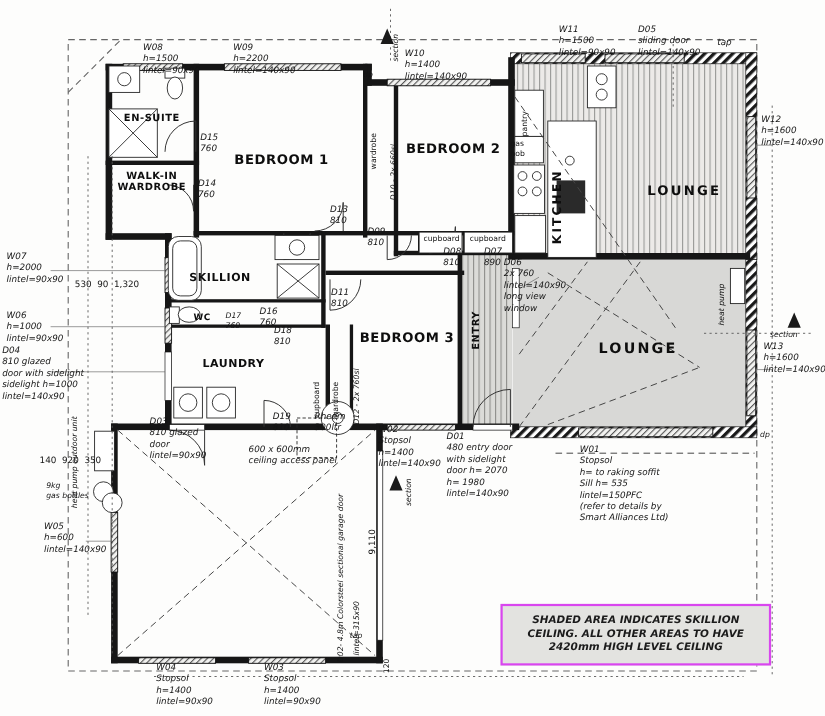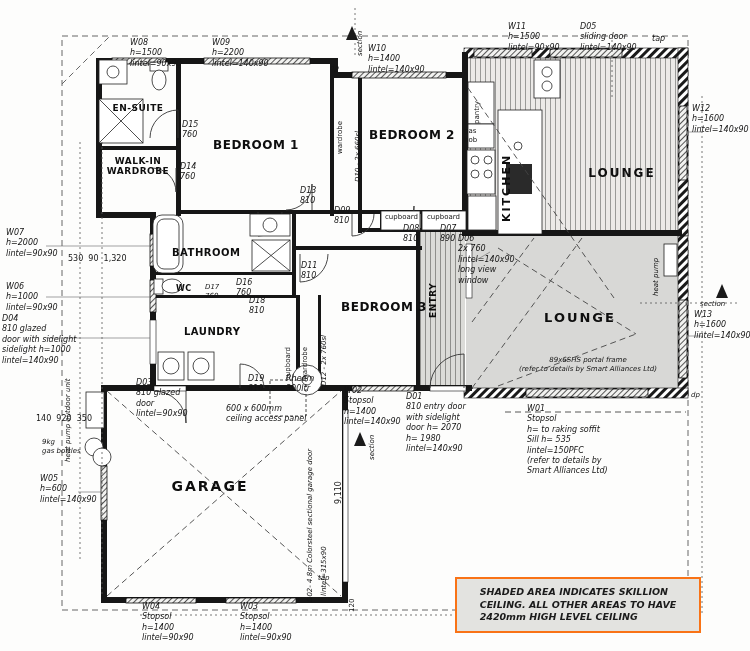--- a/index.html
+++ b/index.html
@@ -8,23 +8,23 @@
   svg.base{position:absolute;left:0;top:0;z-index:1;}
   .ann{position:absolute;z-index:6;font-size:8px;font-style:italic;line-height:1.3;
        white-space:pre-line;width:max-content;color:#141414;}
   .t7{font-size:7px;}
   .pre{white-space:pre;}
   .room{position:absolute;z-index:6;font-weight:bold;font-size:11px;letter-spacing:.5px;
         white-space:pre-line;color:#0e0e0e;}
   .center{text-align:center;}
   .vert{writing-mode:vertical-rl;transform:rotate(180deg);white-space:pre;}
   .note-box{position:absolute;left:455px;top:549px;width:242px;height:52px;z-index:6;
-        border:2px solid #f97316;background:#e3e3e0;display:flex;align-items:center;
-        justify-content:center;font-size:9.5px;font-weight:bold;
-        font-style:italic;white-space:pre-line;line-height:1.35;margin-top:28px;}
+        border:2px solid #d946ef;background:#e3e3e0;display:flex;align-items:center;
+        justify-content:center;text-align:center;font-size:9.5px;font-weight:bold;
+        font-style:italic;white-space:pre-line;line-height:1.35;}
 </style>
 </head>
 <body>
 
 <div class="plan">
 
 <svg class="base" width="750" height="651" viewBox="0 0 750 651">
   <defs>
     <pattern id="vs" width="5" height="5" patternUnits="userSpaceOnUse">
       <rect width="5" height="5" fill="#eceae8"></rect>
@@ -223,29 +223,28 @@
     <polygon points="716,298 728,298 722,284"></polygon>
     <polygon points="354,446 366,446 360,432"></polygon>
   </g>
 </svg>
 
 <div class="room center" style="left:106px;top:103px;width:64px;font-size:9px">EN-SUITE</div>
 <div class="room center" style="left:100px;top:156px;width:76px;font-size:9px">WALK-IN
 WARDROBE</div>
 <div class="room center" style="left:196px;top:138px;width:120px;font-size:12px">BEDROOM 1</div>
 <div class="room center" style="left:362px;top:128px;width:100px;font-size:12px">BEDROOM 2</div>
-<div class="room center" style="left:332px;top:300px;width:104px;font-size:12px">BEDROOM 3</div>
-<div class="room" style="left:172px;top:247px;font-size:10px">BATHROOM</div>
+<div class="room center" style="left:318px;top:300px;width:104px;font-size:12px">BEDROOM 3</div>
+<div class="room" style="left:172px;top:247px;font-size:10px">SKILLION</div>
 <div class="room" style="left:176px;top:284px;font-size:8px">WC</div>
 <div class="room" style="left:184px;top:326px;font-size:10px">LAUNDRY</div>
 <div class="room vert" style="left:428px;top:256px;height:62px;font-size:9px">ENTRY</div>
 <div class="room vert" style="left:500px;top:126px;height:96px;font-size:11px;letter-spacing:2px">KITCHEN</div>
 <div class="room center" style="left:572px;top:166px;width:100px;font-size:12px;letter-spacing:2px">LOUNGE</div>
 <div class="room center" style="left:520px;top:310px;width:120px;font-size:13px;letter-spacing:2px">LOUNGE</div>
-<div class="room center" style="left:140px;top:478px;width:140px;font-size:14px;letter-spacing:2px">GARAGE</div>
 
 <div class="ann" style="left:130px;top:38px">W08
 h=1500
 lintel=90x90</div>
 <div class="ann" style="left:212px;top:38px">W09
 h=2200
 lintel=140x90</div>
 <div class="ann" style="left:368px;top:44px">W10
 h=1400
 lintel=140x90</div>
@@ -281,21 +280,21 @@
 lintel=140x90</div>
 <div class="ann" style="left:527px;top:404px">W01
 Stopsol
 h= to raking soffit
 Sill h= 535
 lintel=150PFC
 (refer to details by
 Smart Alliances Ltd)</div>
 
 <div class="ann" style="left:406px;top:392px">D01
-810 entry door
+480 entry door
 with sidelight
 door h= 2070
 h= 1980
 lintel=140x90</div>
 <div class="ann vert t7" style="left:306px;top:396px;height:206px">D02- 4.8m Colorsteel sectional garage door</div>
 <div class="ann vert t7" style="left:320px;top:512px;height:84px">lintel=315x90</div>
 <div class="ann" style="left:136px;top:378px">D03
 810 glazed
 door
 lintel=90x90</div>
@@ -346,22 +345,20 @@
 <div class="ann t7" style="left:464px;top:127px;font-style:normal">gas
 hob</div>
 <div class="ann" style="left:286px;top:374px">Rheem
 300ltr</div>
 <div class="ann" style="left:226px;top:404px">600 x 600mm
 ceiling access panel</div>
 <div class="ann vert t7" style="left:64px;top:386px;height:76px">heat pump outdoor unit</div>
 <div class="ann vert t7" style="left:652px;top:240px;height:56px">heat pump</div>
 <div class="ann t7" style="left:42px;top:438px">9kg
 gas bottles</div>
-<div class="ann t7 center" style="left:498px;top:356px;width:180px">89x6SHS portal frame
-(refer to details by Smart Alliances Ltd)</div>
 <div class="ann" style="left:652px;top:34px">tap</div>
 <div class="ann t7" style="left:318px;top:574px">tap</div>
 <div class="ann t7" style="left:330px;top:64px">dp</div>
 <div class="ann t7" style="left:691px;top:391px">dp</div>
 <div class="ann vert t7" style="left:356px;top:16px;height:40px">section</div>
 <div class="ann t7" style="left:700px;top:300px">section</div>
 <div class="ann vert t7" style="left:368px;top:416px;height:44px">section</div>
 
 <div class="ann pre" style="left:68px;top:254px;font-style:normal">530  90  1,320</div>
 <div class="ann pre" style="left:36px;top:414px;font-style:normal">140  920  350</div>

